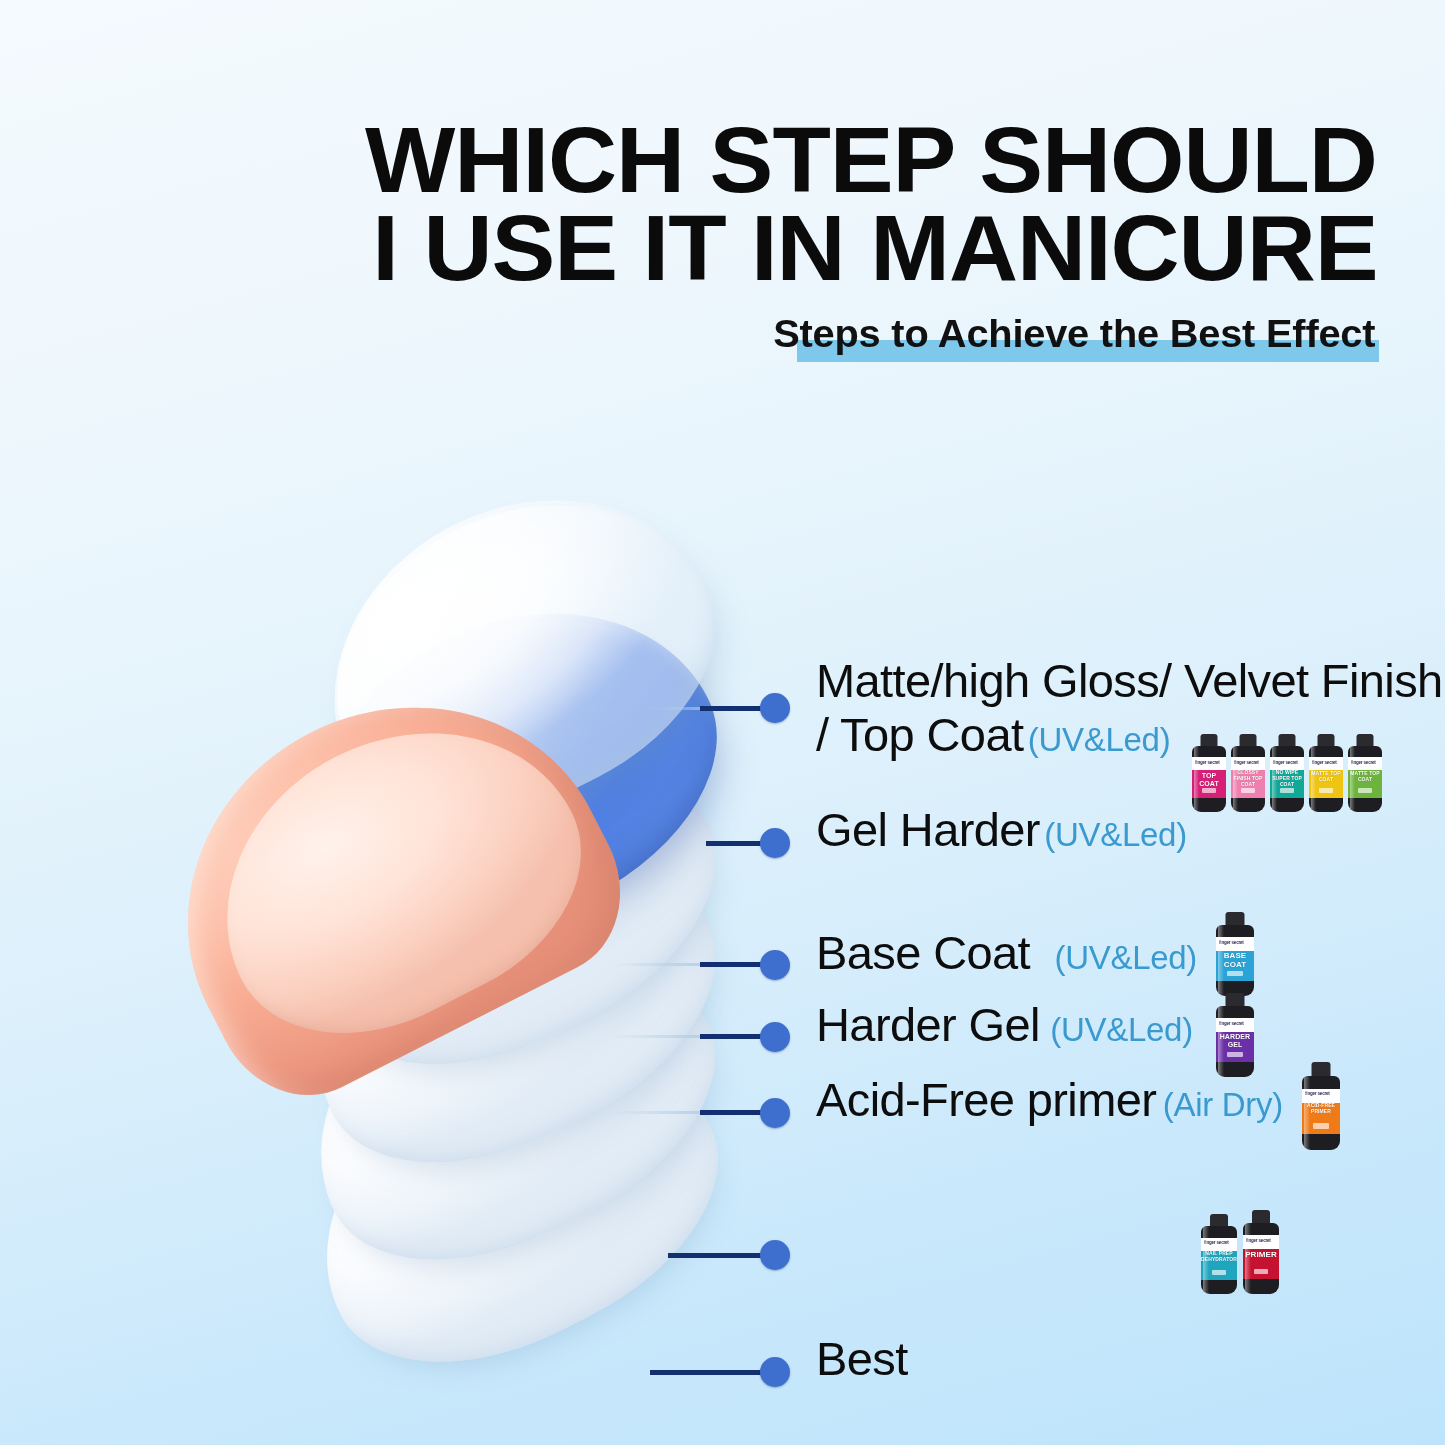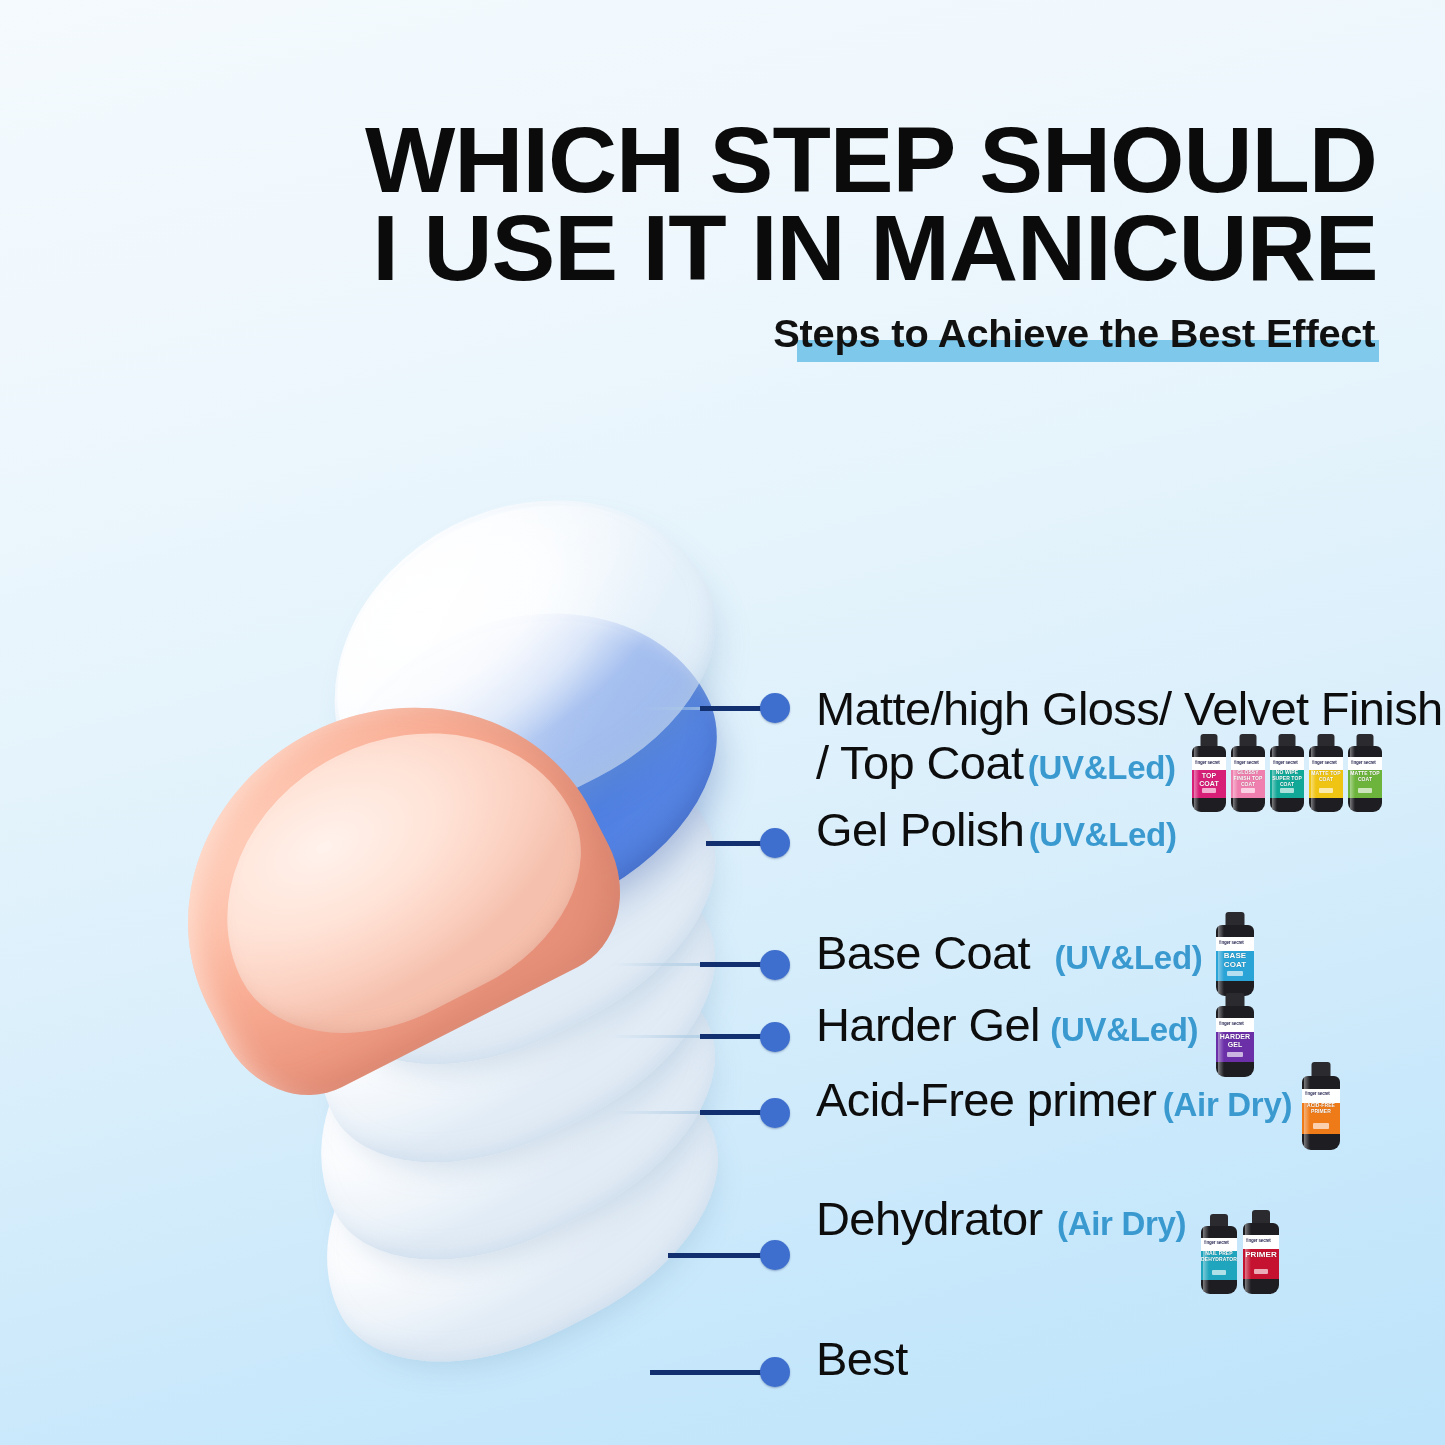--- a/index.html
+++ b/index.html
@@ -131,21 +131,21 @@
   }
 
   
   .label-block { position:absolute; }
   .label-line { white-space:nowrap; line-height:1.06; }
   .lbl {
     font-size:47px; font-weight:400; color:#0d0d0d;
     letter-spacing:-0.6px;
   }
   .cure {
-    font-size:33px; font-weight:700; color:#3a9ad0;
+    font-size:33px; font-weight:400; color:#3a9ad0;
     letter-spacing:-0.3px;
   }
 
   
   .bottle { position:absolute; }
   .bottle .cap {
     position:absolute; left:50%; transform:translateX(-50%);
     top:0; border-radius:3px 3px 1px 1px; background:#2b2b2f;
   }
   .bottle .body {
@@ -225,31 +225,31 @@
   <div class="leader" style="left:700px; top:1110px; width:68px;"></div>
   <div class="dot" style="left:760px; top:1098px;"></div>
 
   <div class="leader" style="left:668px; top:1253px; width:100px;"></div>
   <div class="dot" style="left:760px; top:1240px;"></div>
 
   <div class="leader" style="left:650px; top:1370px; width:118px;"></div>
   <div class="dot" style="left:760px; top:1357px;"></div>
 </div>
 
-<div class="label-block" style="left:816px; top:684px;">
+<div class="label-block" style="left:816px; top:656px;">
   <div class="label-line"><span class="lbl">Matte/high Gloss/ Velvet Finish</span></div>
   <div class="label-line" style="margin-top:4px;">
     <span class="lbl">/ Top Coat</span>
     <span class="cure">(UV&amp;Led)</span>
   </div>
 </div>
 
 <div class="label-block" style="left:816px; top:805px;">
   <div class="label-line">
-    <span class="lbl">Gel Polish</span>
+    <span class="lbl">Gel Harder</span>
     <span class="cure">(UV&amp;Led)</span>
   </div>
 </div>
 
 <div class="label-block" style="left:816px; top:928px;">
   <div class="label-line">
     <span class="lbl">Base Coat</span>
     <span class="cure" style="margin-left:20px;">(UV&amp;Led)</span>
   </div>
 </div>
@@ -262,24 +262,20 @@
 </div>
 
 <div class="label-block" style="left:816px; top:1075px;">
   <div class="label-line">
     <span class="lbl">Acid-Free primer</span>
     <span class="cure" style="margin-left:2px;">(Air Dry)</span>
   </div>
 </div>
 
 <div class="label-block" style="left:816px; top:1192px;">
-  <div class="label-line" style="margin-top:2px;">
-    <span class="lbl">Dehydrator</span>
-    <span class="cure" style="margin-left:10px;">(Air Dry)</span>
-  </div>
 </div>
 
 <div class="label-block" style="left:816px; top:1334px;">
   <div class="label-line"><span class="lbl">Best</span></div>
 </div>
 
 <div class="bottle" style="left:1192px; top:734px; width:34px; height:78px;">
   <div class="cap" style="width:17px; height:15px;"></div>
   <div class="body" style="height:66px;">
     <div class="wrap">

